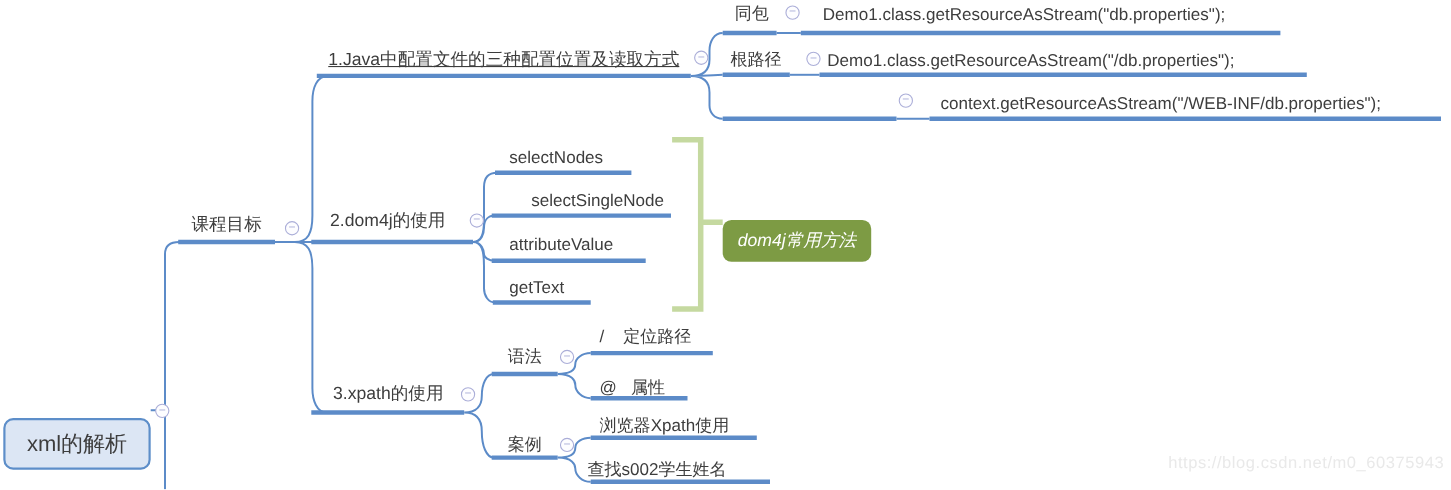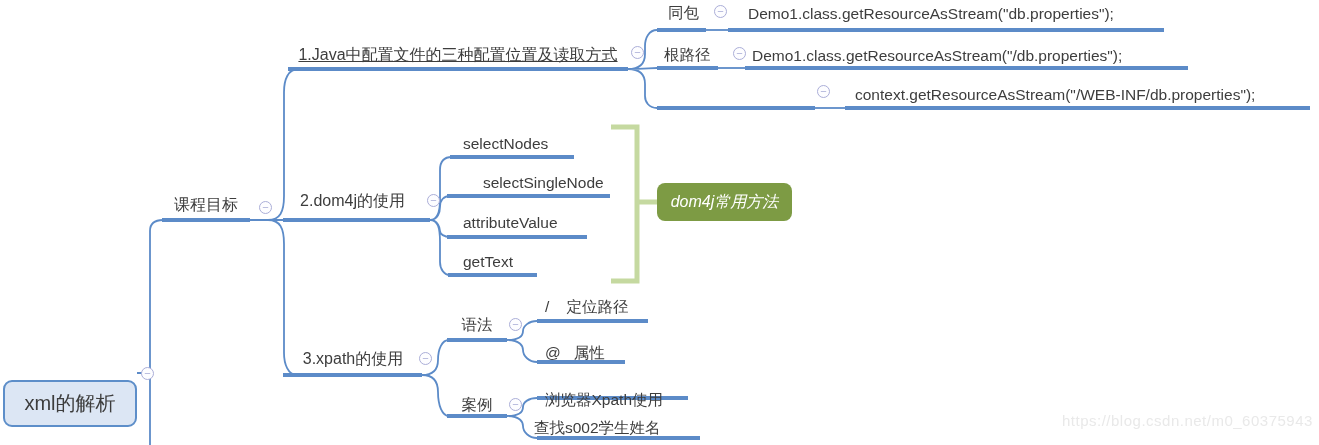--- a/index.html
+++ b/index.html
@@ -27,21 +27,21 @@
   .rootbox{
     position:absolute;left:3px;top:350px;width:134px;height:47px;
     background:var(--root_fill,#dce6f4);
     border:2px solid var(--root_border,#5d8ec9);
     border-radius:9px;box-sizing:border-box;
     display:flex;align-items:center;justify-content:center;
     font-size:20px;
     margin-top:30px;
   }
   .callout{
-    position:absolute;left:657px;top:183px;width:135px;height:38px;
+    position:absolute;left:657px;top:200px;width:135px;height:38px;
     background:var(--callout_fill,#7d9b44);
     border-radius:8px;
     display:flex;align-items:center;justify-content:center;
     color:#ffffff;font-style:italic;font-size:16px;white-space:nowrap;
   }
   .toggle{
     position:absolute;width:13px;height:13px;box-sizing:border-box;
     border:1px solid var(--toggle_border,#abaed8);
     border-radius:50%;
     background:#fdfdff;
@@ -138,17 +138,17 @@
   <div class="node center" style="left:283px;top:349px;width:140px;">3.xpath的使用</div>
   <span class="toggle" style="left:419px;top:352px;">−</span>
 
   <div class="node small center" style="left:447px;top:315px;width:60px;">语法</div>
   <span class="toggle" style="left:509px;top:318px;">−</span>
   <div class="node small pre" style="left:545px;top:297px;">/    定位路径</div>
   <div class="node small pre" style="left:545px;top:343px;">@   属性</div>
 
   <div class="node small center" style="left:447px;top:395px;width:60px;">案例</div>
   <span class="toggle" style="left:509px;top:398px;">−</span>
-  <div class="node small" style="left:545px;top:390px;">浏览器Xpath使用</div>
+  <div class="node small" style="left:545px;top:378px;">浏览器Xpath使用</div>
   <div class="node small" style="left:534px;top:418px;">查找s002学生姓名</div>
 
   <div class="watermark">https://blog.csdn.net/m0_60375943</div>
 </div>
 
 </body></html>

